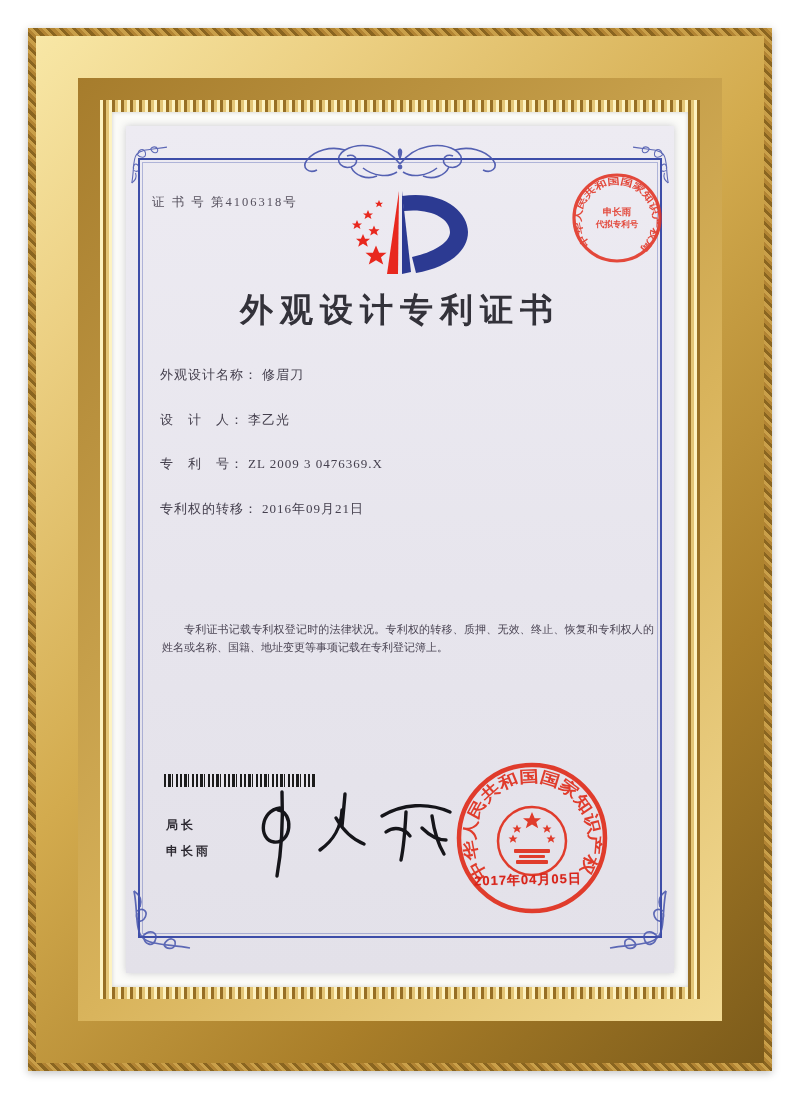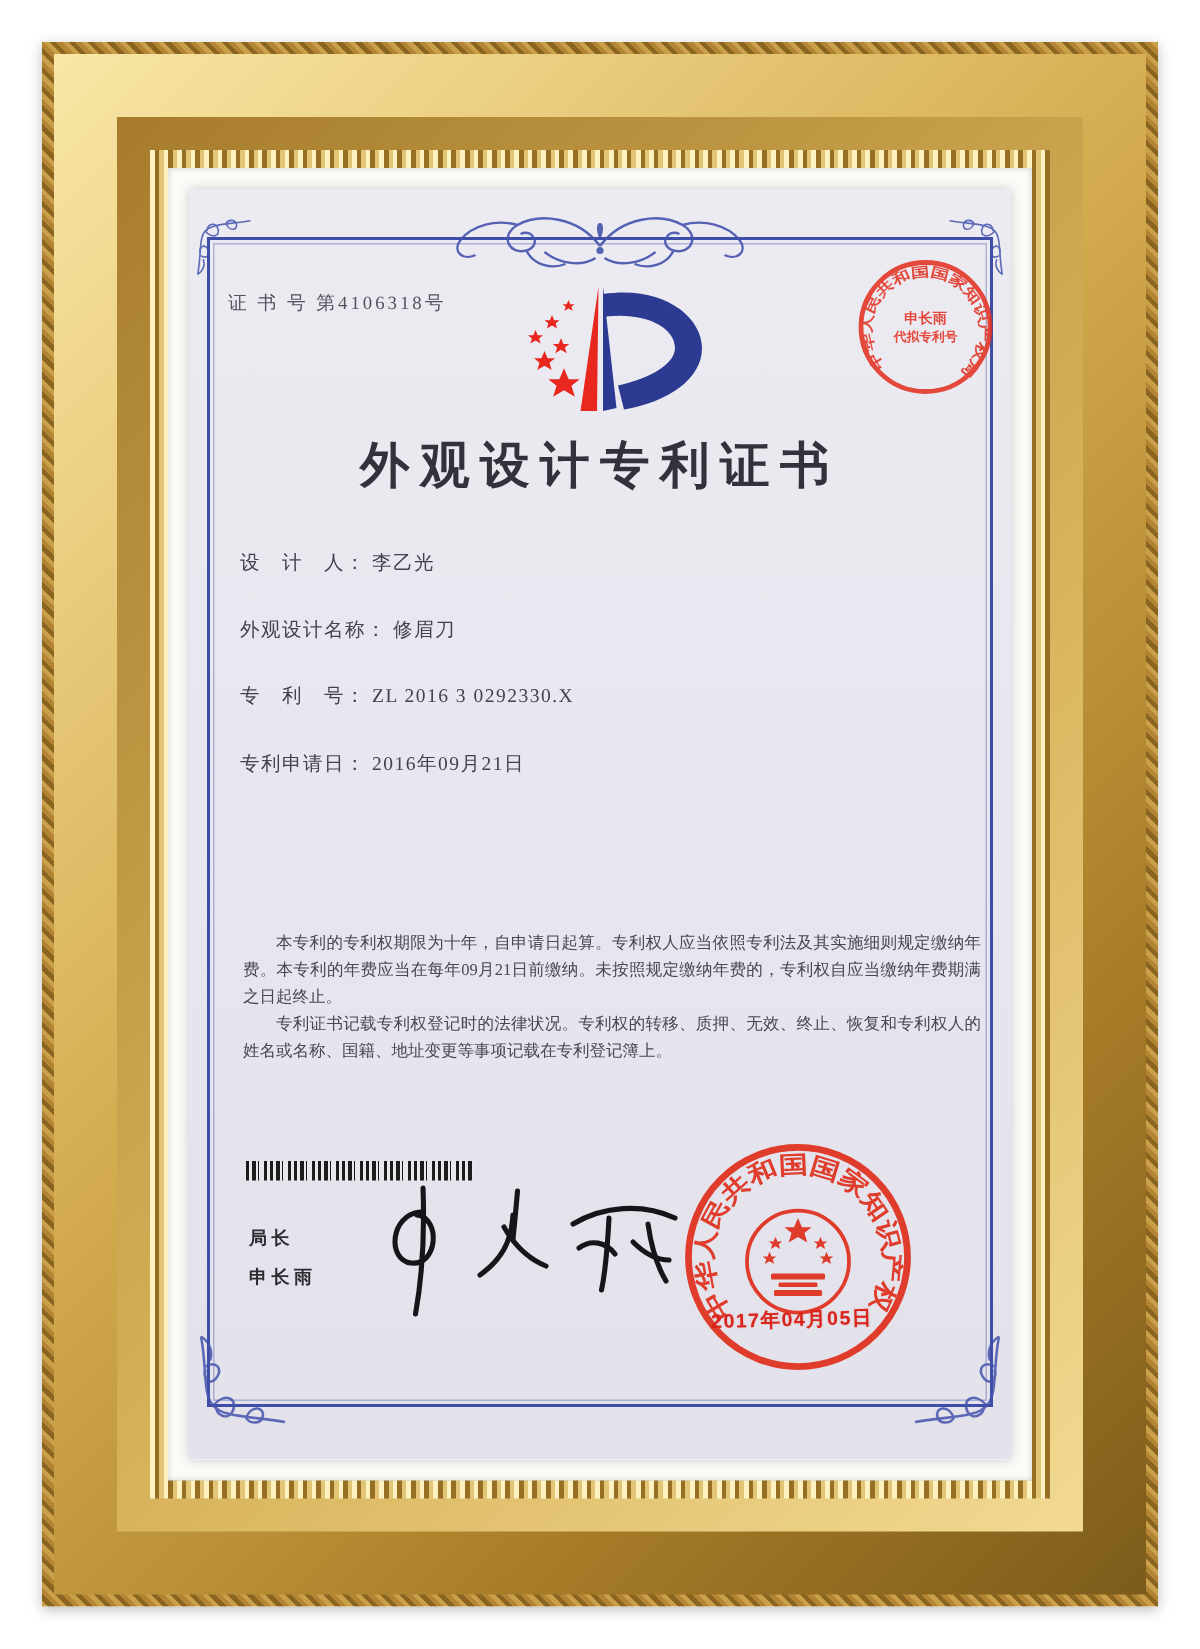--- a/index.html
+++ b/index.html
@@ -123,28 +123,27 @@
         <use href="#star" transform="translate(36,47) scale(0.55)"></use>
         <use href="#star" transform="translate(19,41) scale(0.5)"></use>
         <use href="#star" transform="translate(30,31) scale(0.5)"></use>
         <use href="#star" transform="translate(41,20) scale(0.4)"></use>
       </g>
     </svg>
 
     <div class="title">外观设计专利证书</div>
 
     <div class="fields">
+      <div class="frow"><span class="flabel">外观设计名称：</span><span class="fvalue">修眉刀</span></div>
       <div class="frow"><span class="flabel">设　计　人：</span><span class="fvalue">李乙光</span></div>
-      <div class="frow"><span class="flabel">外观设计名称：</span><span class="fvalue">修眉刀</span></div>
-      <div class="frow"><span class="flabel">专　利　号：</span><span class="fvalue">ZL 2016 3 0292330.X</span></div>
-      <div class="frow"><span class="flabel">专利申请日：</span><span class="fvalue">2016年09月21日</span></div>
+      <div class="frow"><span class="flabel">专　利　号：</span><span class="fvalue">ZL 2009 3 0476369.X</span></div>
+      <div class="frow"><span class="flabel">专利权的转移：</span><span class="fvalue">2016年09月21日</span></div>
     </div>
 
     <div class="paras">
-      <p>本专利的专利权期限为十年，自申请日起算。专利权人应当依照专利法及其实施细则规定缴纳年费。本专利的年费应当在每年09月21日前缴纳。未按照规定缴纳年费的，专利权自应当缴纳年费期满之日起终止。</p>
       <p>专利证书记载专利权登记时的法律状况。专利权的转移、质押、无效、终止、恢复和专利权人的姓名或名称、国籍、地址变更等事项记载在专利登记簿上。</p>
     </div>
 
     <div class="barcode"></div>
 
     <div class="signer">
       <div>局长</div>
       <div>申长雨</div>
     </div>
 

